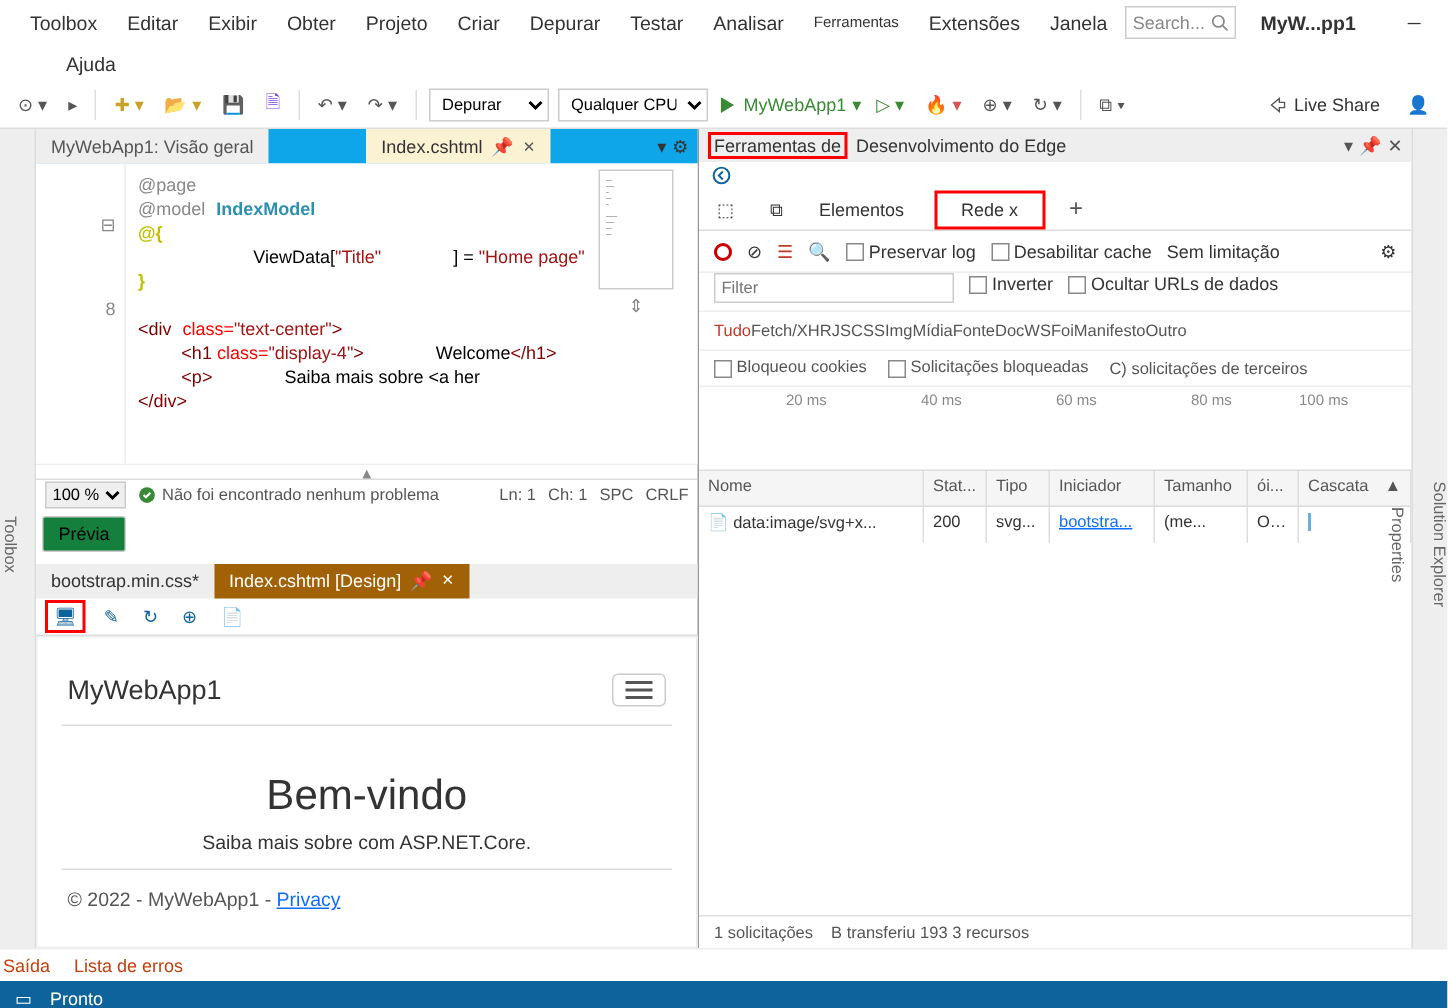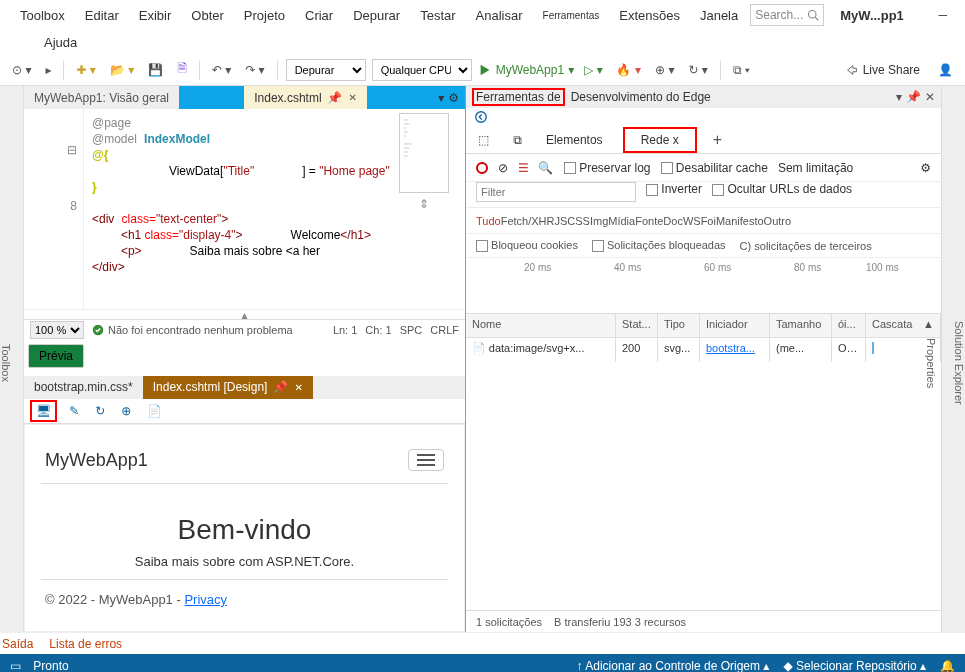--- a/index.html
+++ b/index.html
@@ -380,18 +380,13 @@
 </div>
 
 <div class="bottom-tabs">
   <span>Saída</span>
   <span>Lista de erros</span>
 </div>
 
 <div class="statusbar">
   <span>▭</span>
   <span>Pronto</span>
-  <div class="right">
-    <span>↑ <span>Adicionar ao Controle de Origem</span> ▴</span>
-    <span>◆ <span>Selecionar Repositório</span> ▴</span>
-    <span>🔔</span>
-  </div>
 </div>
 
 </body></html>

